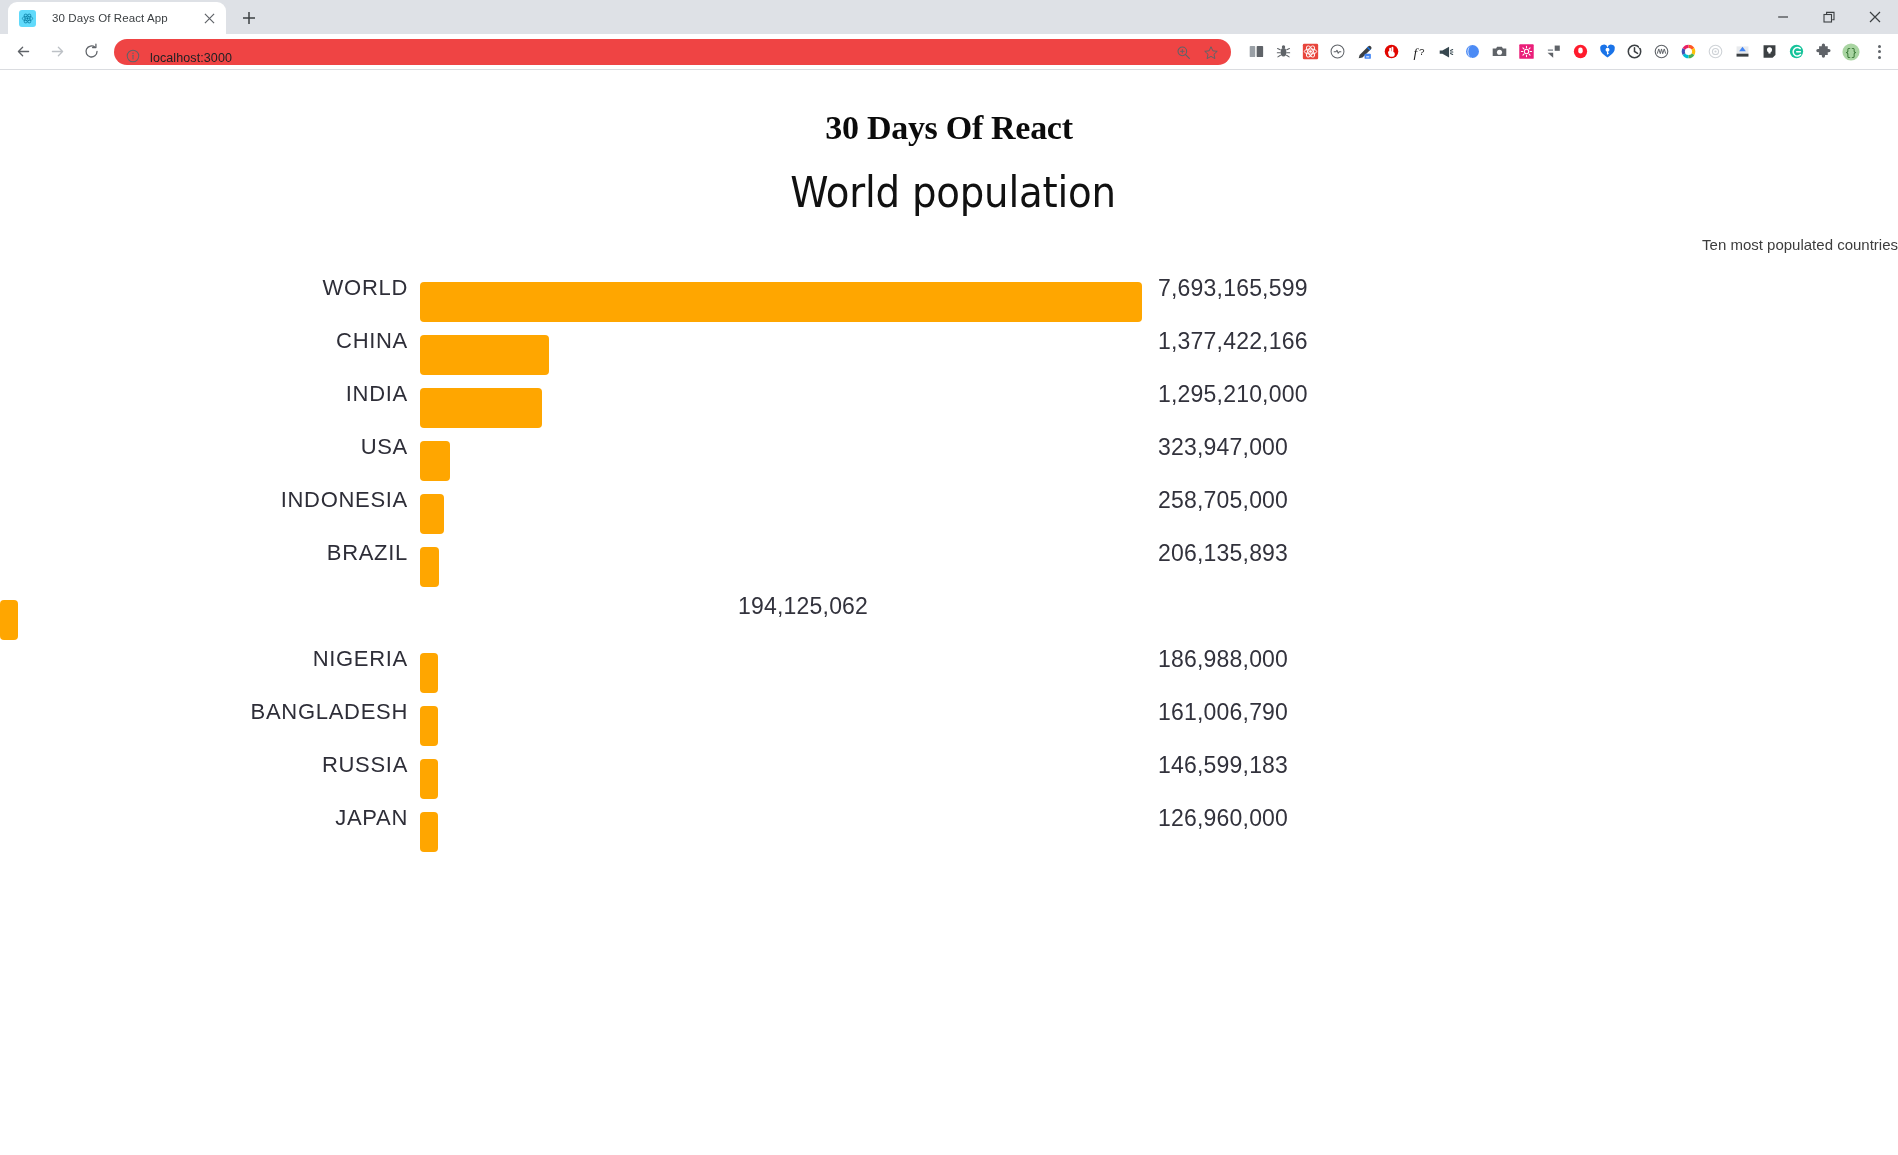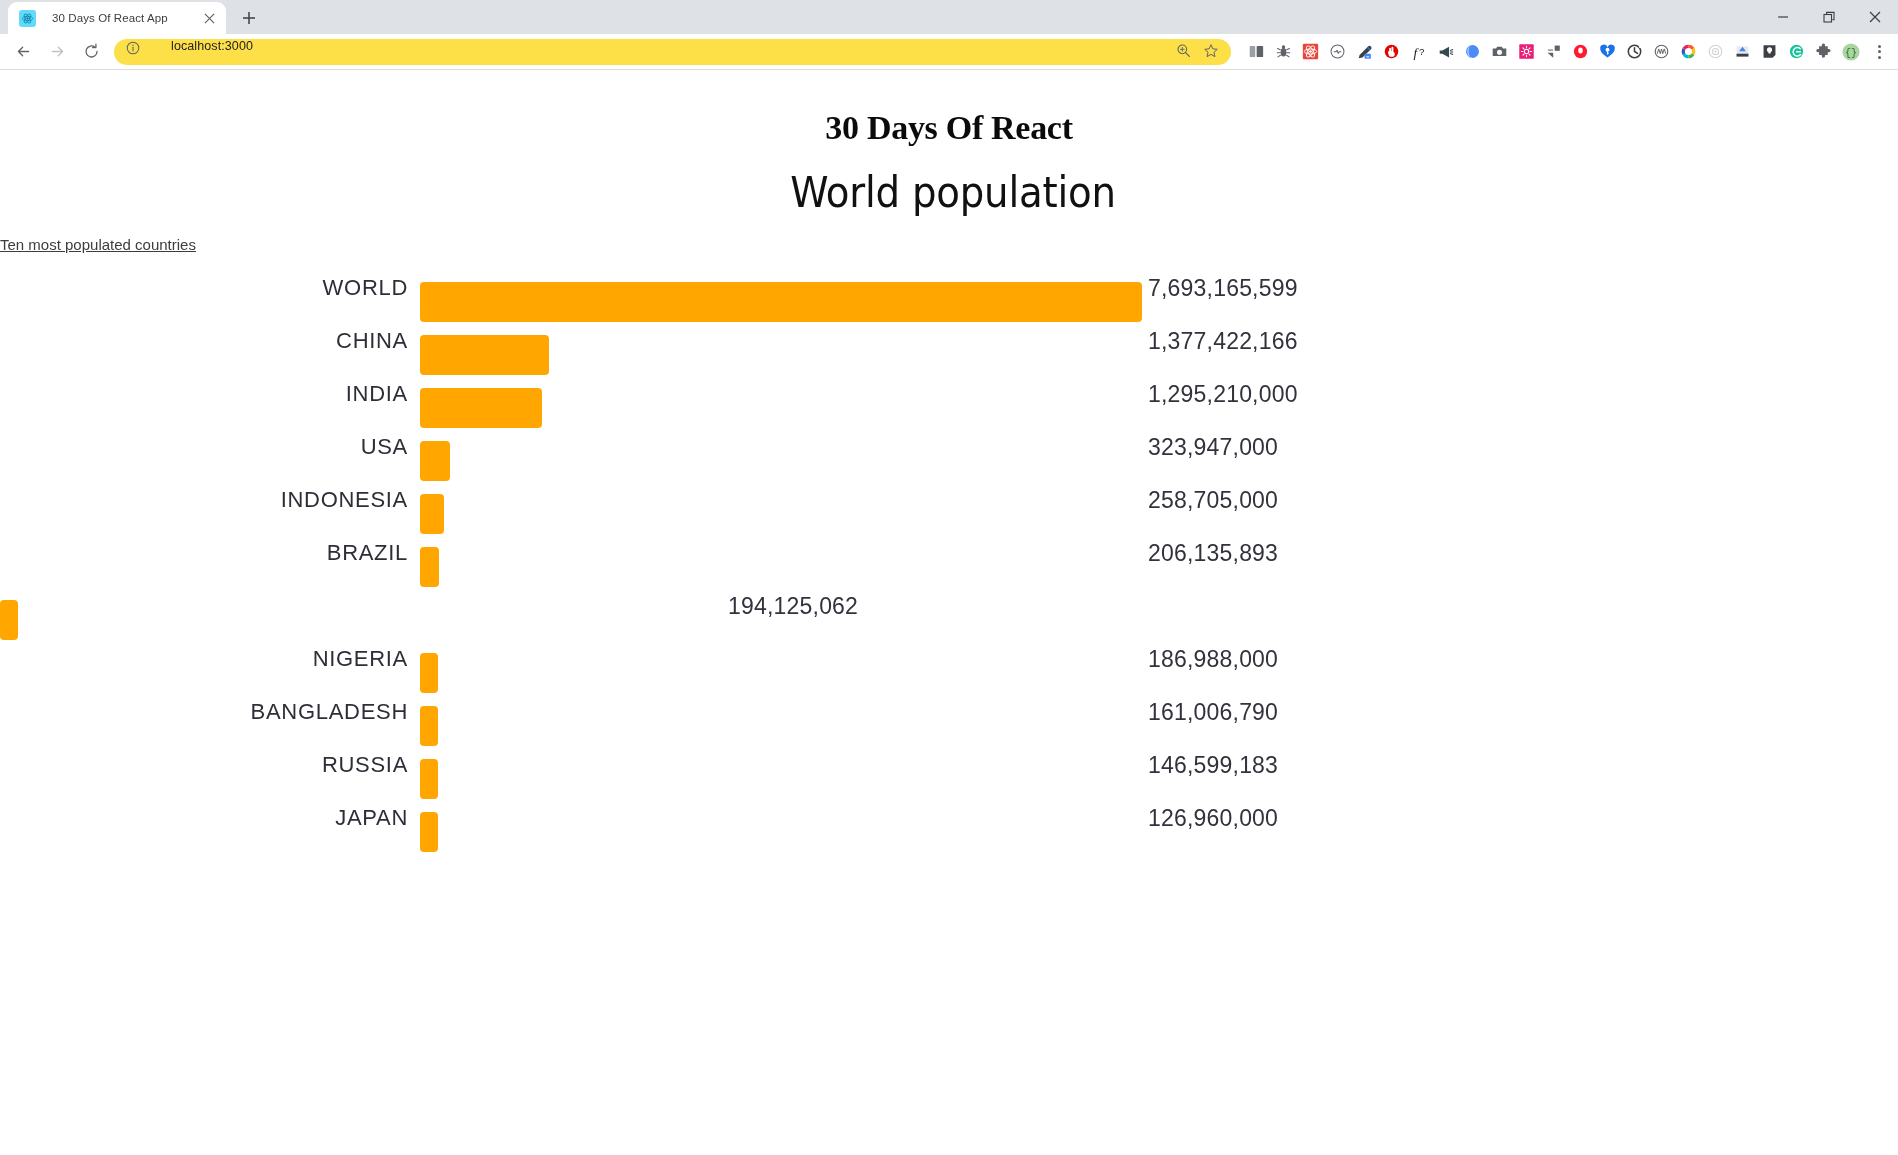--- a/index.html
+++ b/index.html
@@ -89,28 +89,27 @@
     display: flex; align-items: center; justify-content: center;
     color: #5f6368;
     border-radius: 50%;
     flex: 0 0 30px;
     margin: 0 2px;
   }
   .navbtn.disabled { color: #bdc1c6; }
   .omnibox {
     flex: 1;
     height: 26px;
-    background: #fde047;
+    background: #ef4444;
     border-radius: 14px;
     display: flex;
-    align-items: flex-start;
+    align-items: flex-end;
     margin: 0 8px 0 6px;
     padding: 0 8px 0 10px;
     min-width: 0;
-    gap: 21px;
   }
   .omni-info {
     width: 18px; height: 18px; flex: 0 0 18px;
     display: flex; align-items: center; justify-content: center;
     color: #5f6368;
     margin-right: 8px;
   }
   .omni-url {
     flex: 1;
     font-size: 12.5px;
@@ -163,25 +162,24 @@
     text-align: center;
     font-family: "Liberation Sans Narrow", "DejaVu Sans Condensed", "Liberation Sans", sans-serif;
     font-weight: 400;
     font-size: 43px;
     color: #111111;
     letter-spacing: -0.2px;
     line-height: 1.1;
   }
   p.caption {
     margin: 20px 0 0 0;
-    text-align: left;
+    text-align: right;
     font-size: 15px;
     color: #3d3d3d;
     font-weight: 400;
-    text-decoration: underline;
   }
 
   .chart {
     margin-top: 22px;
     width: 100%;
   }
   .row {
     height: 53px;
     display: flex;
   }
@@ -209,20 +207,21 @@
     border-radius: 4px;
   }
   .row-value {
     flex: 1;
     padding-left: 6px;
     font-size: 23px;
     font-weight: 500;
     color: #32323c;
     letter-spacing: 0.2px;
     white-space: nowrap;
+    margin-left: 10px;
   }
 </style>
 </head>
 <body>
 
 <div class="browser">
 
   <div class="tabstrip">
     <div class="tab">
       <span class="tab-favicon">

